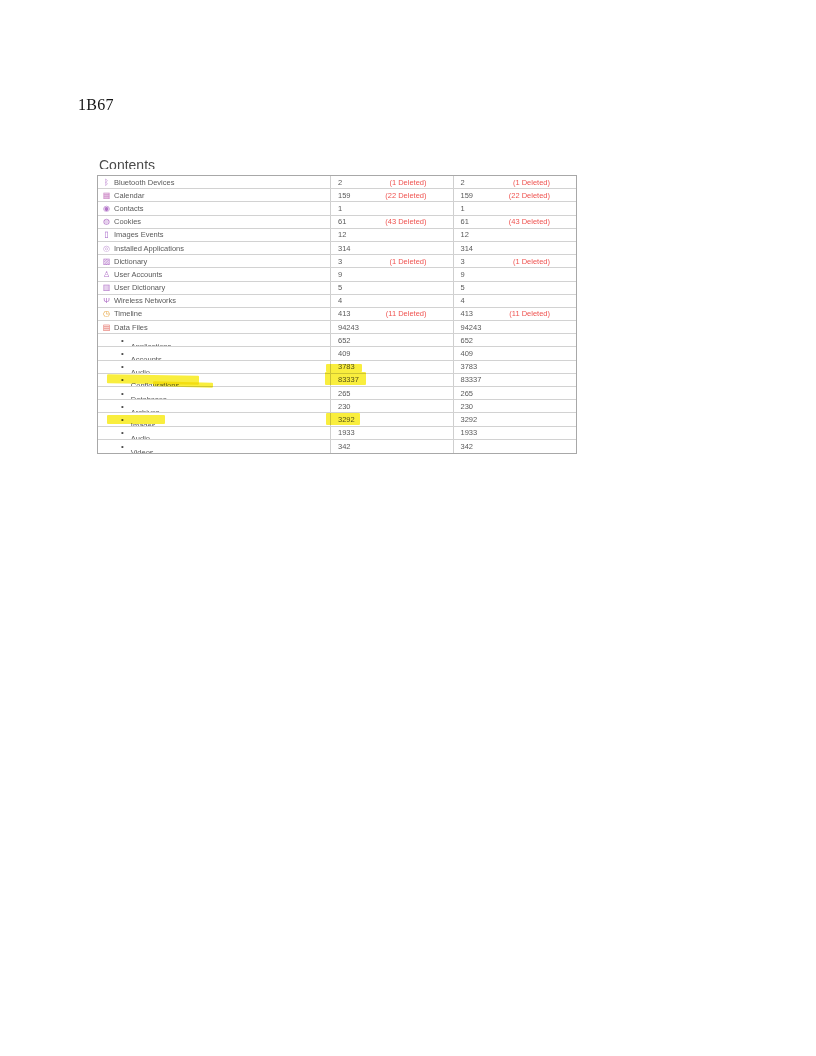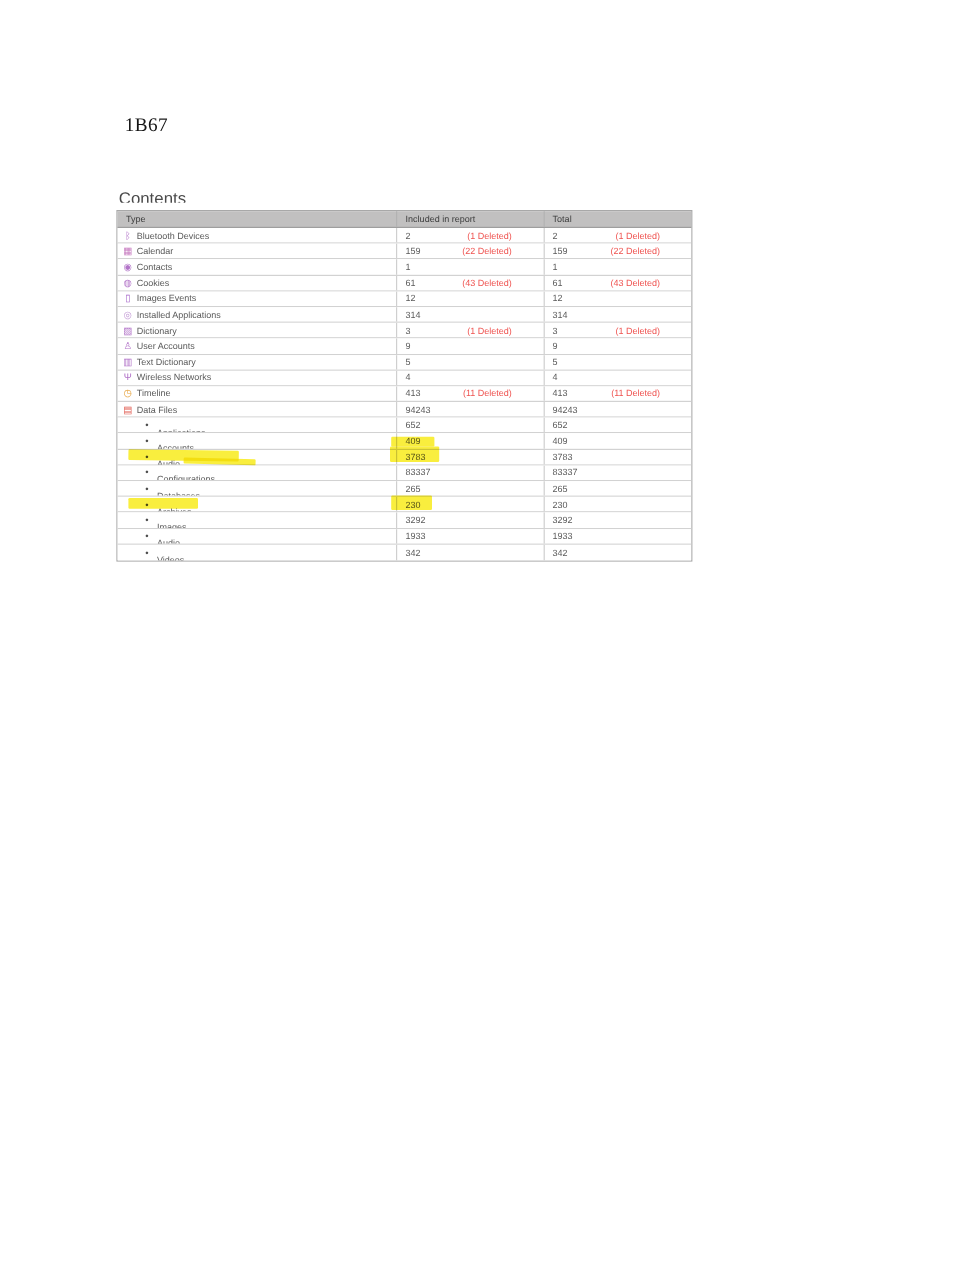--- a/index.html
+++ b/index.html
@@ -2,21 +2,21 @@
 <html><head>
 <meta charset="utf-8">
 <style>
   html,body{margin:0;padding:0;}
   body{
     width:816px;height:1056px;background:#ffffff;position:relative;
     font-family:"Liberation Sans", sans-serif;color:#555;
     overflow:hidden;
   }
   .page-title{
-    position:absolute;left:104px;top:96px;
+    position:absolute;left:78px;top:96px;
     font-family:"Liberation Serif", serif;font-size:16px;color:#151515;
     letter-spacing:0.3px;
   }
   .contents-label-clip{
     position:absolute;left:99px;top:159px;height:10px;overflow:hidden;
   }
   .contents-label{
     font-size:14px;color:#4a4a4a;margin-top:-2px;display:block;
   }
   .report-table{
@@ -71,25 +71,20 @@
 </head>
 <body>
 
 <div class="page-title">1B67</div>
 
 <div class="contents-label-clip">
   <span class="contents-label">Contents</span>
 </div>
 
 <div class="report-table">
-  <div class="thead">
-    <div class="hcell h-type">Type</div>
-    <div class="hcell h-inc">Included in report</div>
-    <div class="hcell h-tot">Total</div>
-  </div>
   <div id="rows">
   <div class="row">
     <div class="cell c-type">
       <span class="type-icon" style="color: rgb(178, 115, 200);">ᛒ</span>
       <span class="type-label">Bluetooth Devices</span>
     </div>
     <div class="cell c-inc">
       <span class="count">2</span>
       <span class="deleted">(1 Deleted)</span>
     </div>
@@ -200,21 +195,21 @@
     </div>
     <div class="cell c-tot">
       <span class="count">9</span>
       <span class="deleted"></span>
     </div>
   </div>
 
   <div class="row">
     <div class="cell c-type">
       <span class="type-icon" style="color: rgb(178, 115, 200);">▥</span>
-      <span class="type-label">Text Dictionary</span>
+      <span class="type-label">User Dictionary</span>
     </div>
     <div class="cell c-inc">
       <span class="count">5</span>
       <span class="deleted"></span>
     </div>
     <div class="cell c-tot">
       <span class="count">5</span>
       <span class="deleted"></span>
     </div>
   </div>

